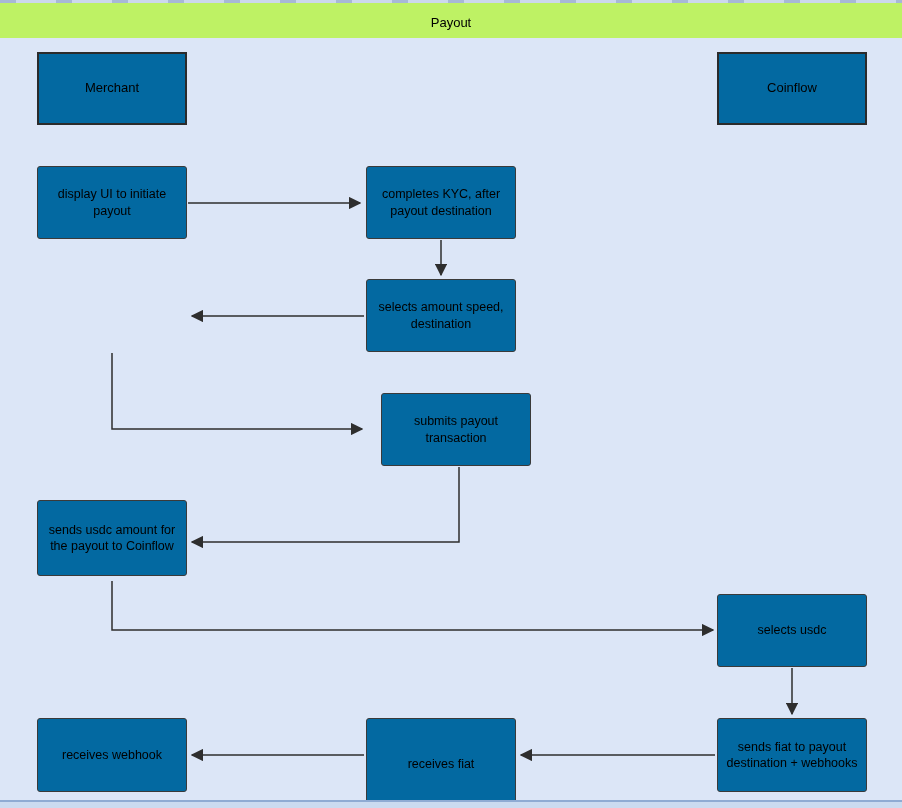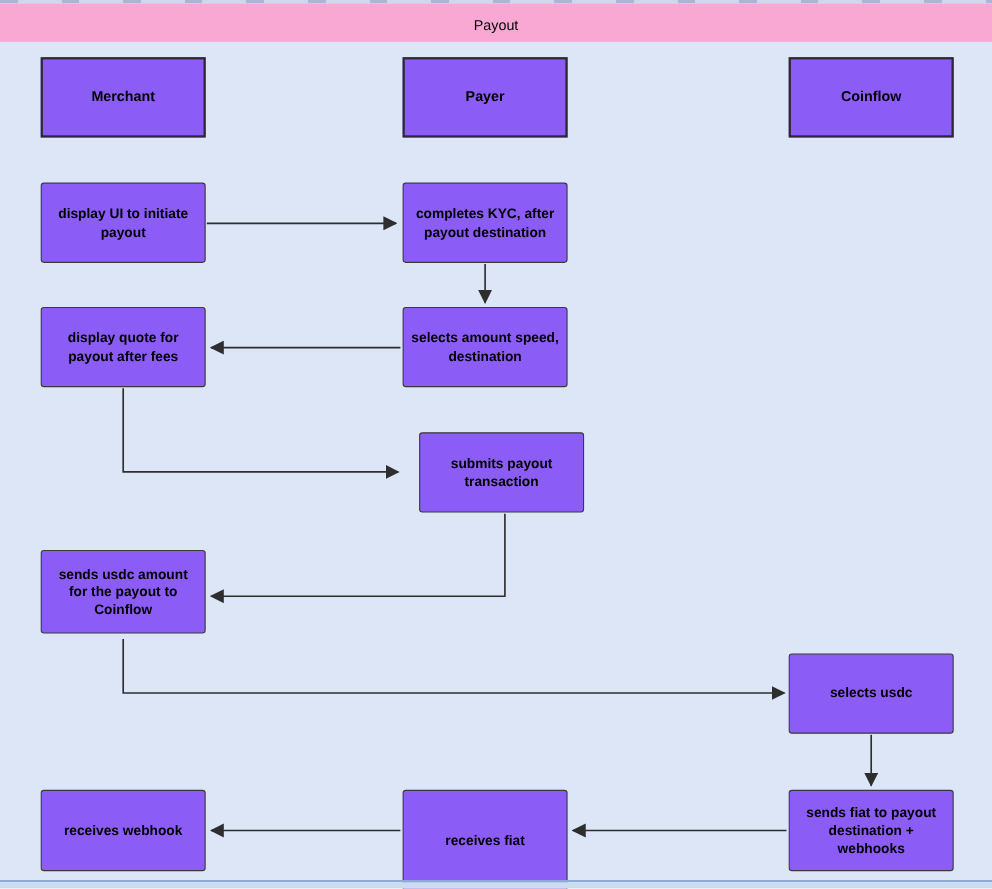--- a/index.html
+++ b/index.html
@@ -12,46 +12,45 @@
   }
   
   #top-edge{
     position:absolute;left:0;top:0;width:902px;height:3px;
     background:repeating-linear-gradient(90deg,
       #a7b8d6 0px, #a7b8d6 16px,
       #ccd8ec 16px, #ccd8ec 56px);
   }
   #title-bar{
     position:absolute;left:0;top:3px;width:902px;height:39px;
-    background:#f9a8d4;
+    background:#bef264;
     display:flex;align-items:center;justify-content:center;
     font-size:13px;color:#000000;
   }
   #canvas{
     position:absolute;left:0;top:38px;width:902px;height:762px;
     background:#dce6f7;
   }
   #bottom-line{
     position:absolute;left:0;top:800px;width:902px;height:2px;
     background:#8fabd3;
   }
   #bottom-strip{
     position:absolute;left:0;top:802px;width:902px;height:6px;
     background:#cbdbf0;
   }
   .node{
     position:absolute;
     width:150px;
-    background:#8b5cf6;
+    background:#0369a1;
     box-sizing:border-box;
     display:flex;align-items:center;justify-content:center;
     text-align:center;
     font-size:12.5px;line-height:1.3;color:#000000;
     padding:4px 6px;
-    font-weight:bold;
   }
   .lane-header{
     height:73px;
     border:2px solid #2b2b2b;
     font-size:13px;
   }
   .step{
     height:73px;
     border:1.5px solid #3a3a3a;
     border-radius:3px;
@@ -70,35 +69,29 @@
 
   <div id="title-bar">
     <span>Payout</span>
   </div>
 
   <div id="canvas"></div>
 
   <div class="node lane-header" style="left:37px;top:52px;">
     <span>Merchant</span>
   </div>
-  <div class="node lane-header" style="left:366px;top:52px;">
-    <span>Payer</span>
-  </div>
   <div class="node lane-header" style="left:717px;top:52px;">
     <span>Coinflow</span>
   </div>
 
   <div class="node step" style="left:37px;top:166px;">
     <span>display UI to initiate payout</span>
   </div>
   <div class="node step" style="left:366px;top:166px;">
     <span>completes KYC, after payout destination</span>
-  </div>
-  <div class="node step" style="left:37px;top:279px;">
-    <span>display quote for payout after fees</span>
   </div>
   <div class="node step" style="left:366px;top:279px;">
     <span>selects amount speed, destination</span>
   </div>
   <div class="node step" style="left:366px;top:393px;margin-left:15px;">
     <span>submits payout transaction</span>
   </div>
   <div class="node step" style="left:37px;top:500px;height:76px;align-items:center;">
     <span>sends usdc amount for the payout to Coinflow</span>
   </div>

